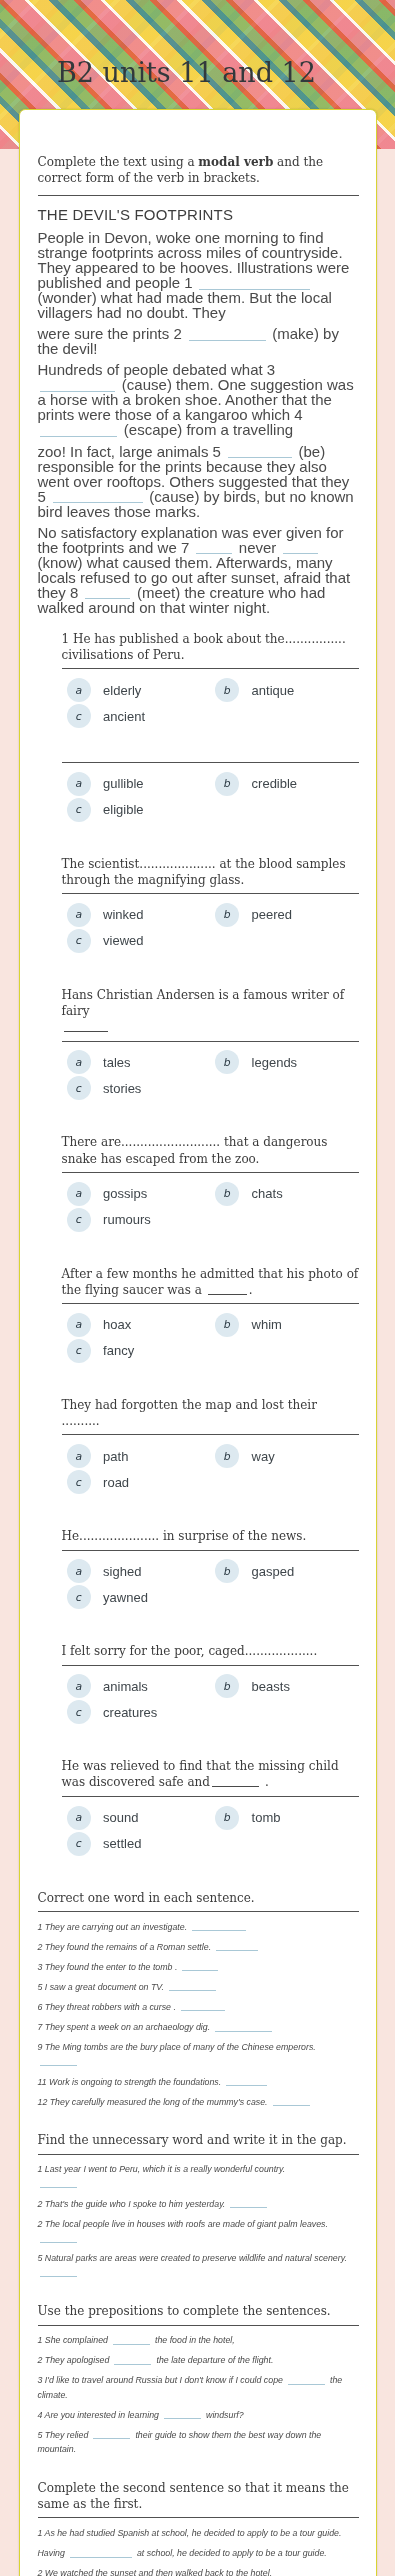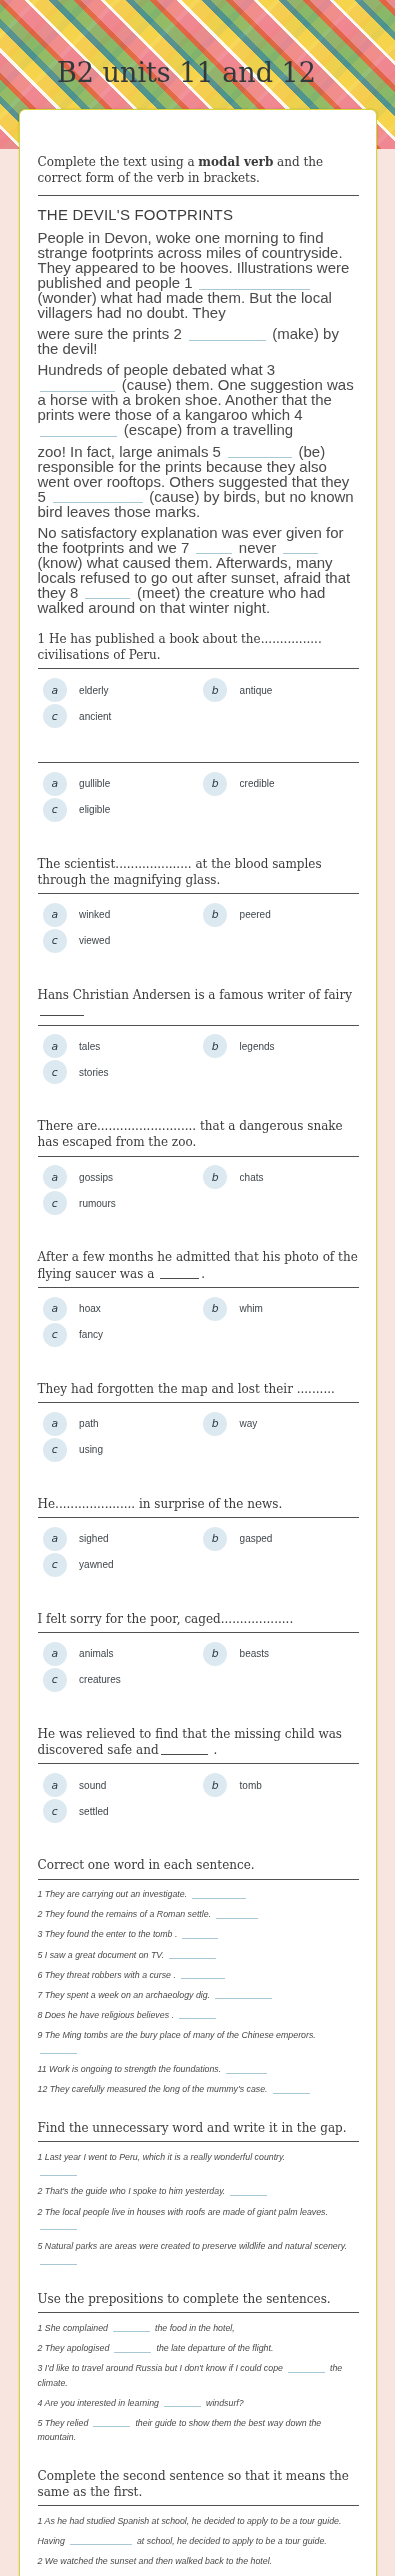--- a/index.html
+++ b/index.html
@@ -12,28 +12,28 @@
   .page-title{position:absolute;top:49px;left:49px;margin:8px;font-family:"DejaVu Serif",serif;font-weight:normal;font-size:27px;color:#32393c;}
   .card{position:relative;z-index:1;margin:-40px 19px 0;background:#ffffff;border:1px solid #d8d433;border-radius:6.2px;
     padding:44px 17.5px 20.6px;box-shadow:0 0.5px 2.1px rgba(0,0,0,.18);box-sizing:border-box;}
   .q{font-family:"DejaVu Serif",serif;font-size:12px;line-height:1.35;color:#3b3b3b;font-weight:normal;margin:0;}
   hr.divider{border:none;border-top:0.5px solid #515151;margin:5.2px 0 7.7px;}
   .intro hr.divider{margin:8.2px 0 10.3px;}
   .passage-title{font-size:15px;color:#3d3d3d;margin:0 0 7.2px;letter-spacing:0.2px;}
   .passage p{font-size:15px;line-height:15px;color:#4a4a4a;margin:0 0 6.2px;}
   .blank{display:inline-block;border-bottom:0.8px solid #a9c8d6;height:7.2px;vertical-align:-1.5px;margin:0 2.6px;}
   .ublank{display:inline-block;border-bottom:0.8px solid #4a4a4a;height:7.2px;vertical-align:-1px;margin:0 2.1px;}
-  .mcq{margin-bottom:33px;}
+  .mcq{margin-bottom:33px;margin-left:24px;}
   .mcq:first-child{margin-top:11.3px;}
   .opts{margin-top:7.7px;}
   .opt-row{display:flex;}
   .opt{display:flex;align-items:center;width:161px;height:26px;cursor:pointer;}
   .circle{width:24px;height:24px;border-radius:50%;background:#dde9f0;display:flex;align-items:center;justify-content:center;
     font-family:"DejaVu Sans",sans-serif;font-style:italic;font-size:10.8px;color:#2b3943;margin-left:5.2px;flex:none;}
-  .opt-label{margin-left:12.4px;font-size:10px;color:#3f464b;}
+  .opt-label{margin-left:12.4px;font-size:13px;color:#3f464b;}
   .section{margin-bottom:23px;}
   .sent{font-size:8.8px;line-height:14.4px;color:#4a4a4a;margin:0 0 5.7px;font-style:italic;}
   .intro{margin-bottom:16px;}
 </style>
 </head>
 <body>
 
 <div class="page">
   <div class="plaid">
     <h1 class="page-title">B2 units 11 and 12</h1>
@@ -193,21 +193,21 @@
                 <span class="opt-label">path</span>
               </div>
               <div class="opt">
                 <span class="circle">b</span>
                 <span class="opt-label">way</span>
               </div>
             </div>
             <div class="opt-row">
               <div class="opt">
                 <span class="circle">c</span>
-                <span class="opt-label">using</span>
+                <span class="opt-label">road</span>
               </div>
             </div>
           </div>
         </div>
         <div class="mcq">
           <h2 class="q"><span>He..................... in surprise of the news.</span></h2>
           <hr class="divider">
           <div class="opts">
             <div class="opt-row">
               <div class="opt">
@@ -275,21 +275,20 @@
     <div>
         <div class="section">
           <h2 class="q">Correct one word in each sentence.</h2>
           <hr class="divider">
           <p class="sent"><span>1 They are carrying out an investigate. </span><span class="blank" style="width: 54px;"></span></p>
           <p class="sent"><span>2 They found the remains of a Roman settle. </span><span class="blank" style="width: 42px;"></span></p>
           <p class="sent"><span>3 They found the enter to the tomb . </span><span class="blank" style="width: 36px;"></span></p>
           <p class="sent"><span>5 I saw a great document on TV. </span><span class="blank" style="width: 47px;"></span></p>
           <p class="sent"><span>6 They threat robbers with a curse . </span><span class="blank" style="width: 44px;"></span></p>
           <p class="sent"><span>7 They spent a week on an archaeology dig. </span><span class="blank" style="width: 57px;"></span></p>
-          <p class="sent"><span>8 Does he have religious believes . </span><span class="blank" style="width: 37px;"></span></p>
           <p class="sent"><span>9 The Ming tombs are the bury place of many of the Chinese emperors.</span><br><span class="blank" style="width: 37px;"></span></p>
           <p class="sent"><span>11 Work is ongoing to strength the foundations. </span><span class="blank" style="width: 41px;"></span></p>
           <p class="sent"><span>12 They carefully measured the long of the mummy's case. </span><span class="blank" style="width: 37px;"></span></p>
         </div>
         <div class="section">
           <h2 class="q">Find the unnecessary word and write it in the  gap.</h2>
           <hr class="divider">
           <p class="sent"><span>1 Last year I went to Peru, which it is a really wonderful country.</span><br><span class="blank" style="width: 37px;"></span></p>
           <p class="sent"><span>2 That's the guide who I spoke to him yesterday. </span><span class="blank" style="width: 37px;"></span></p>
           <p class="sent"><span>2 The local people live in houses with roofs are made of giant palm leaves.</span><br><span class="blank" style="width: 37px;"></span></p>

